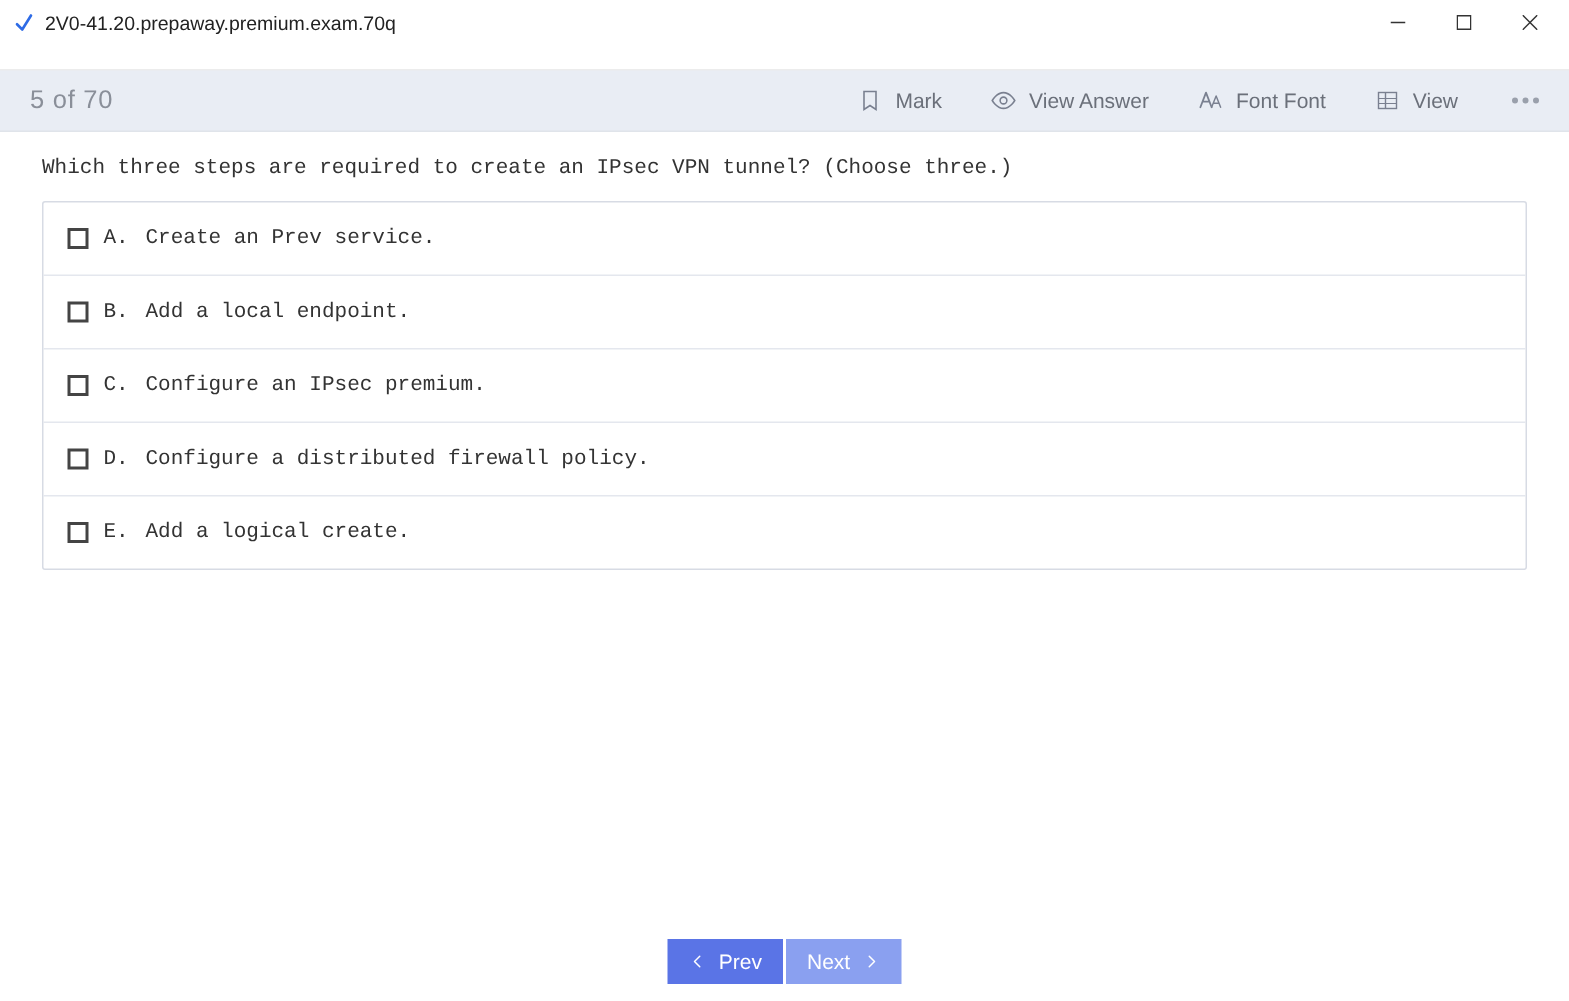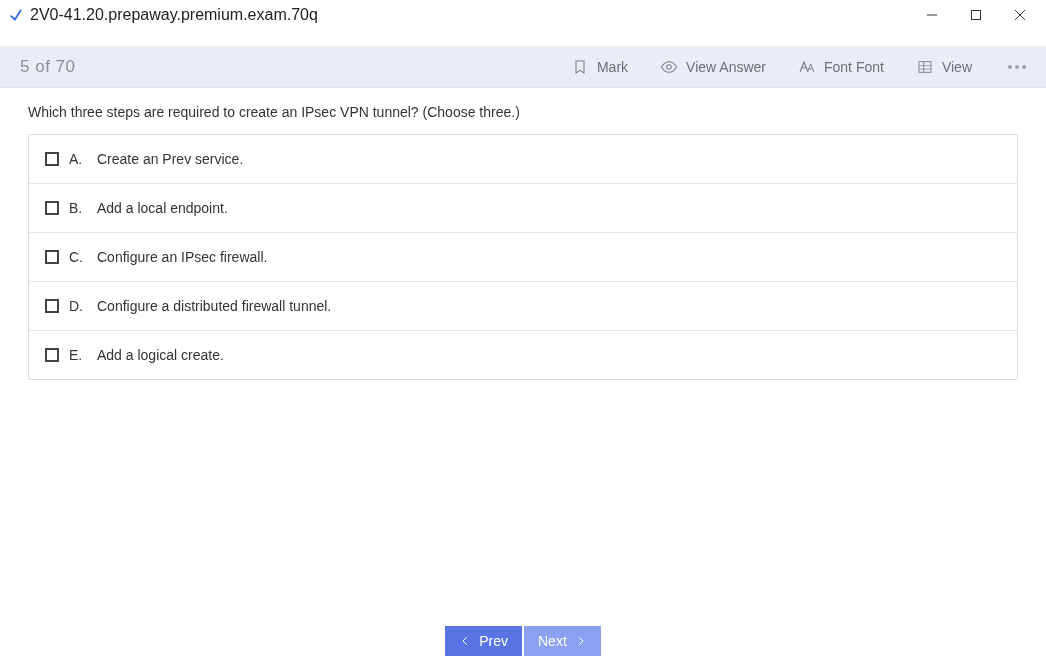--- a/index.html
+++ b/index.html
@@ -18,21 +18,21 @@
   .titlebar {
     height: 30px;
     display: flex;
     align-items: center;
     justify-content: space-between;
     padding: 0 4px 0 8px;
     background: #fff;
   }
   .titlebar-left { display: flex; align-items: center; gap: 6px; }
   .app-icon { width: 16px; height: 16px; display: inline-flex; align-items: center; justify-content: center; }
-  .app-title { font-size: 16px; color: #222; }
+  .app-title { font-size: 13px; color: #222; }
   .win-controls { display: flex; align-items: center; }
   .win-btn {
     width: 44px; height: 30px;
     display: inline-flex; align-items: center; justify-content: center;
     cursor: pointer;
   }
 
   
   .toolbar {
     height: 42px;
@@ -57,20 +57,21 @@
   }
   .tbtn .ticon { display: inline-flex; align-items: center; justify-content: center; width: 18px; height: 18px; }
   .more-dots { display: inline-flex; gap: 3px; cursor: pointer; padding: 6px 4px; }
   .more-dots span { width: 4px; height: 4px; border-radius: 50%; background: #9aa0ab; }
 
   
   .content {
     padding: 16px 28px 0 28px;
     height: calc(100% - 30px - 42px - 46px);
     overflow: auto;
+    font-family: Liberation Mono, monospace;
   }
   .question {
     font-size: 14px;
     color: #333;
     margin-bottom: 14px;
   }
   .options {
     border: 1px solid #d7dbe4;
     border-radius: 2px;
   }
@@ -215,26 +216,26 @@
       <span class="opt-text">Create an Prev service.</span>
     </div>
     <div class="option">
       <span class="chk"></span>
       <span class="opt-letter">B.</span>
       <span class="opt-text">Add a local endpoint.</span>
     </div>
     <div class="option">
       <span class="chk"></span>
       <span class="opt-letter">C.</span>
-      <span class="opt-text">Configure an IPsec firewall.</span>
+      <span class="opt-text">Configure an IPsec premium.</span>
     </div>
     <div class="option">
       <span class="chk"></span>
       <span class="opt-letter">D.</span>
-      <span class="opt-text">Configure a distributed firewall tunnel.</span>
+      <span class="opt-text">Configure a distributed firewall policy.</span>
     </div>
     <div class="option">
       <span class="chk"></span>
       <span class="opt-letter">E.</span>
       <span class="opt-text">Add a logical create.</span>
     </div>
   </div>
 </div>
 
 <div class="bottom">

